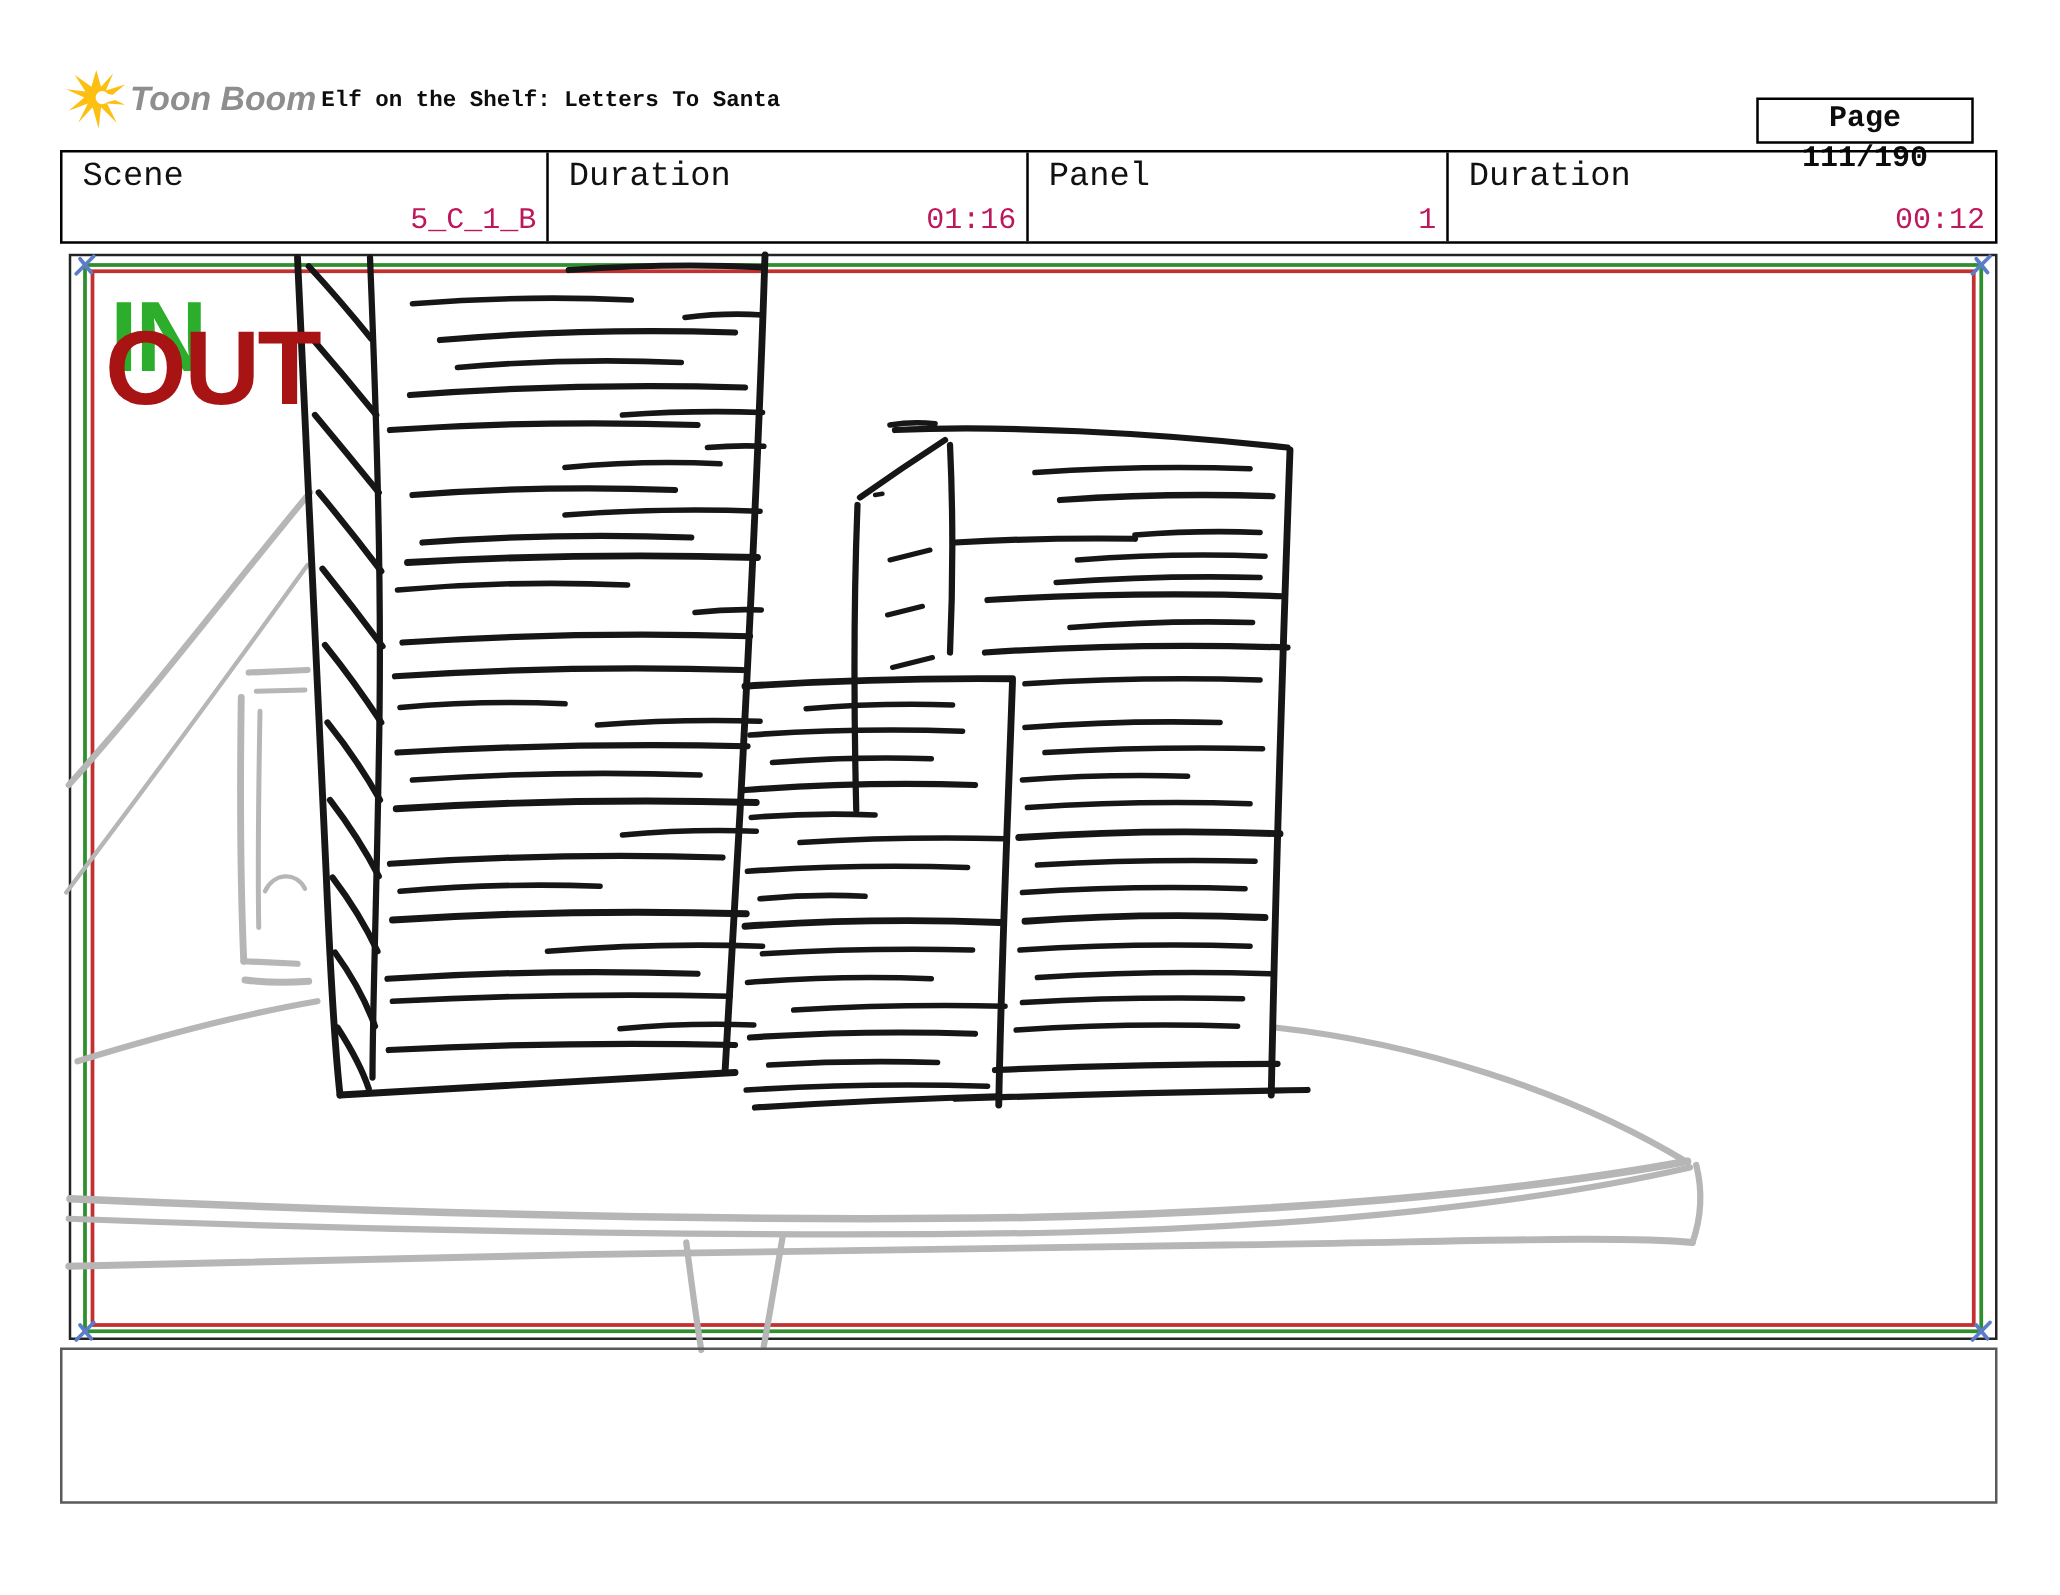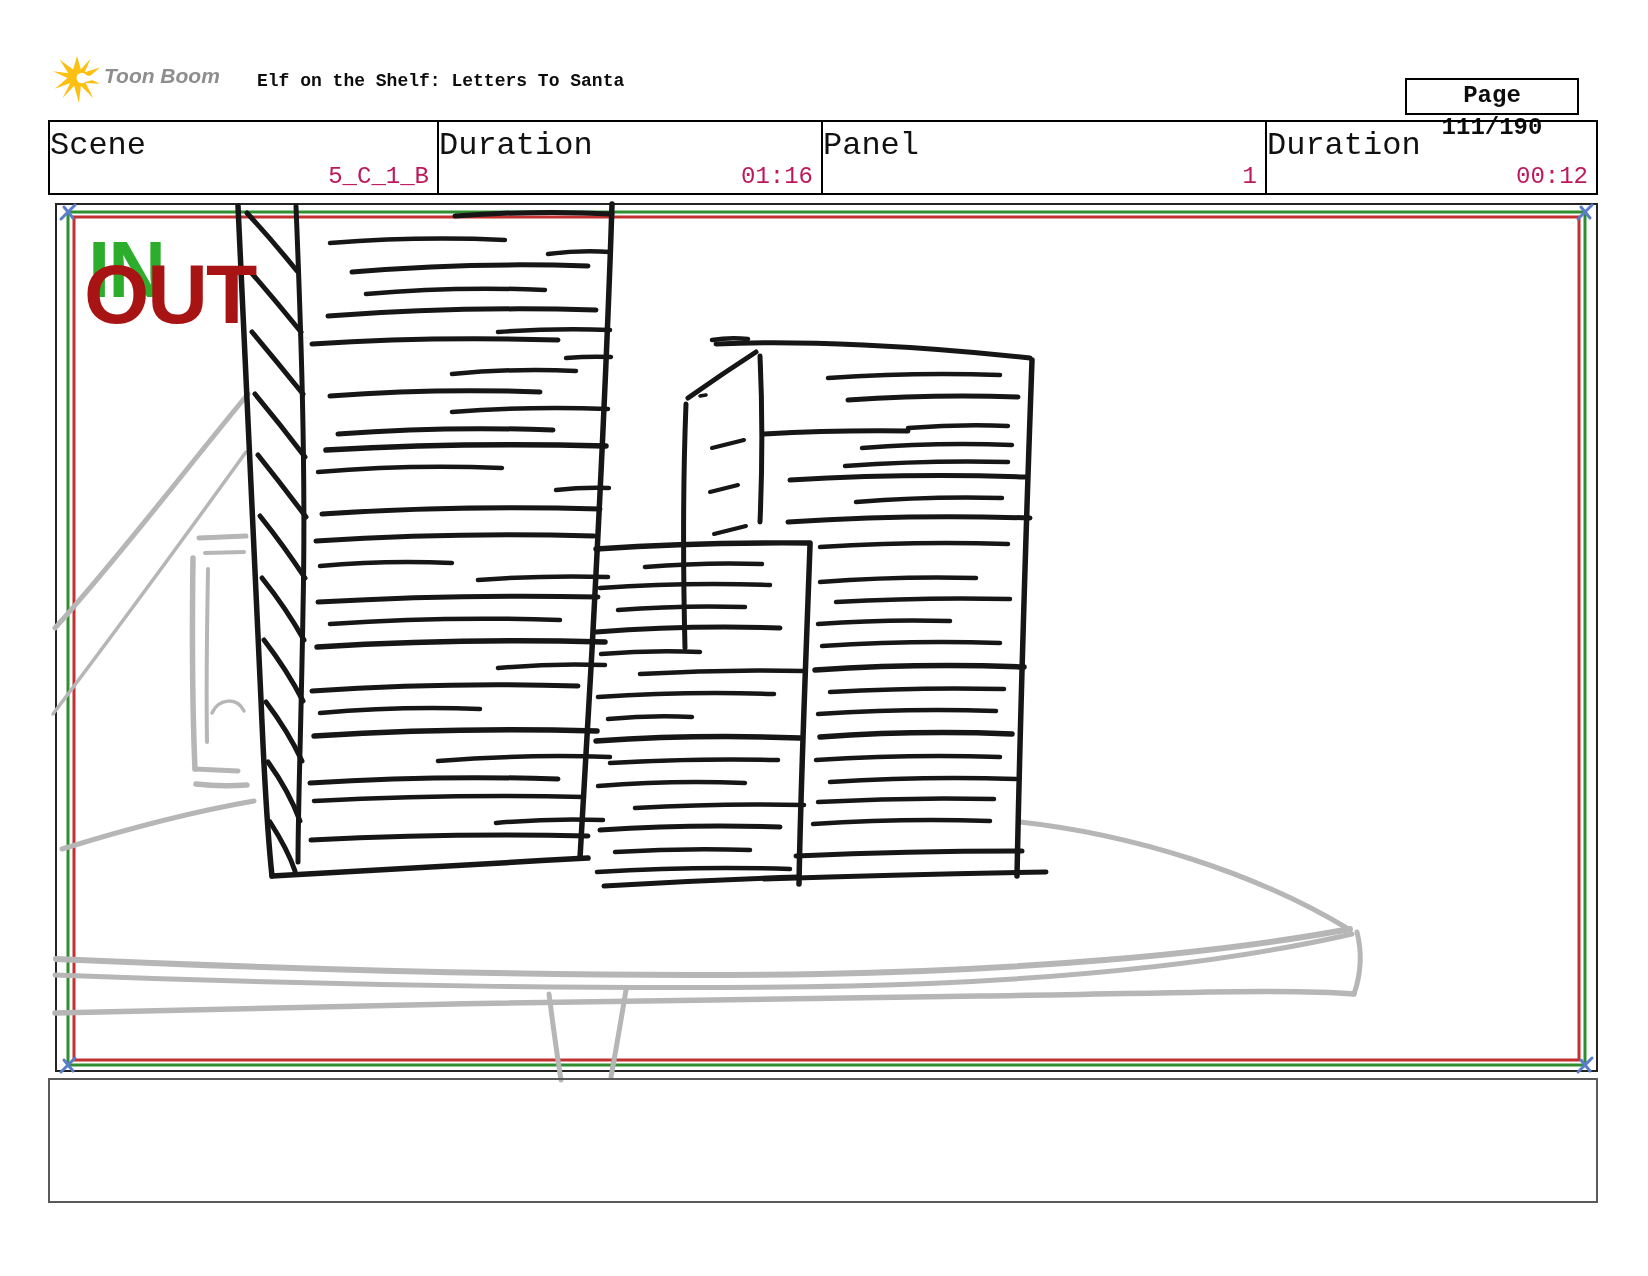--- a/index.html
+++ b/index.html
@@ -1,30 +1,30 @@
 <!DOCTYPE html>
 <html><head>
 <meta charset="utf-8">
 <style>
   html,body{margin:0;padding:0;background:#fff;}
   .page{position:relative;width:1648px;height:1276px;background:#ffffff;overflow:hidden;
         font-family:"Liberation Mono","DejaVu Sans Mono",monospace;}
   .logo{position:absolute;left:52px;top:54px;width:200px;height:54px;}
   .logo svg{position:absolute;left:0;top:0;}
   .logo-text{position:absolute;left:52px;top:10px;font-family:"Liberation Sans","DejaVu Sans",sans-serif;
-             font-style:italic;font-weight:bold;font-size:21px;color:#8e8e8e;letter-spacing:0px;white-space:nowrap;}
+             font-style:italic;font-weight:bold;font-size:27px;color:#8e8e8e;letter-spacing:0px;white-space:nowrap;}
   .doc-title{position:absolute;left:257px;top:71px;font-weight:bold;font-size:18px;color:#0d0d0d;white-space:nowrap;}
   .page-badge{position:absolute;left:1405px;top:66px;width:174px;height:37px;border:2px solid #000;
               box-sizing:border-box;text-align:center;line-height:32px;font-weight:bold;font-size:24px;color:#0d0d0d;margin-top:12px;}
   .info-table{position:absolute;left:48px;top:120px;width:1550px;height:75px;border:2px solid #000;
               box-sizing:border-box;display:flex;}
   .cell{position:relative;border-right:2px solid #000;box-sizing:border-box;height:100%;}
   .cell:last-child{border-right:none;}
-  .c0{width:389px;}.c1{width:384px;}.c2{width:444px;}.c3{flex:1;}
-  .cell-label{position:absolute;left:0;top:5px;font-size:32px;color:#111;text-align:right;}
+  .c0{width:389px;}.c1{width:384px;}.c2{width:336px;}.c3{flex:1;}
+  .cell-label{position:absolute;left:16px;top:5px;font-size:27px;color:#111;text-align:right;}
   .cell-value{position:absolute;right:8px;bottom:3px;font-size:24px;color:#be185d;}
   .panel-frame{position:absolute;left:55px;top:203px;width:1543px;height:869px;border:2px solid #242424;
                box-sizing:border-box;background:#fff;}
   .sketch{position:absolute;left:0;top:0;pointer-events:none;}
   .in-label,.out-label{position:absolute;font-family:"Liberation Sans","DejaVu Sans",sans-serif;
                font-weight:bold;line-height:1;letter-spacing:-2px;white-space:nowrap;}
   .in-label{left:74px;top:230px;font-size:80px;}
   .out-label{left:84px;top:231px;font-size:84px;}
   .caption-box{position:absolute;left:48px;top:1078px;width:1550px;height:125px;border:2px solid #5a5a5a;
                box-sizing:border-box;font-size:22px;color:#222;padding:6px 10px;}

